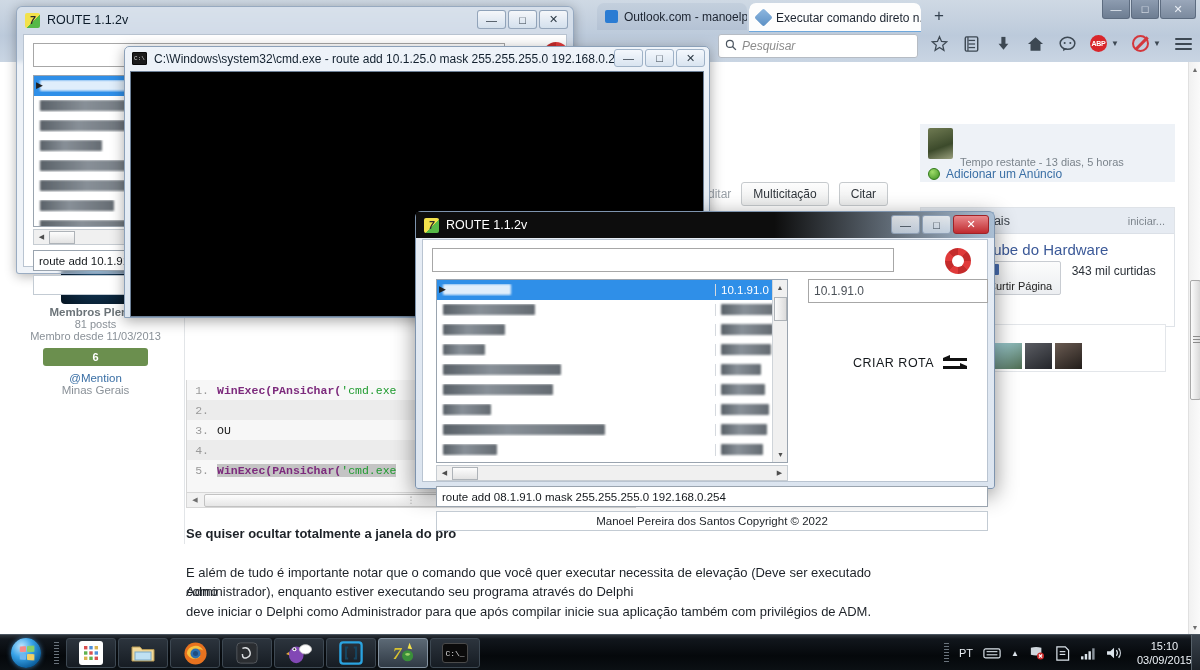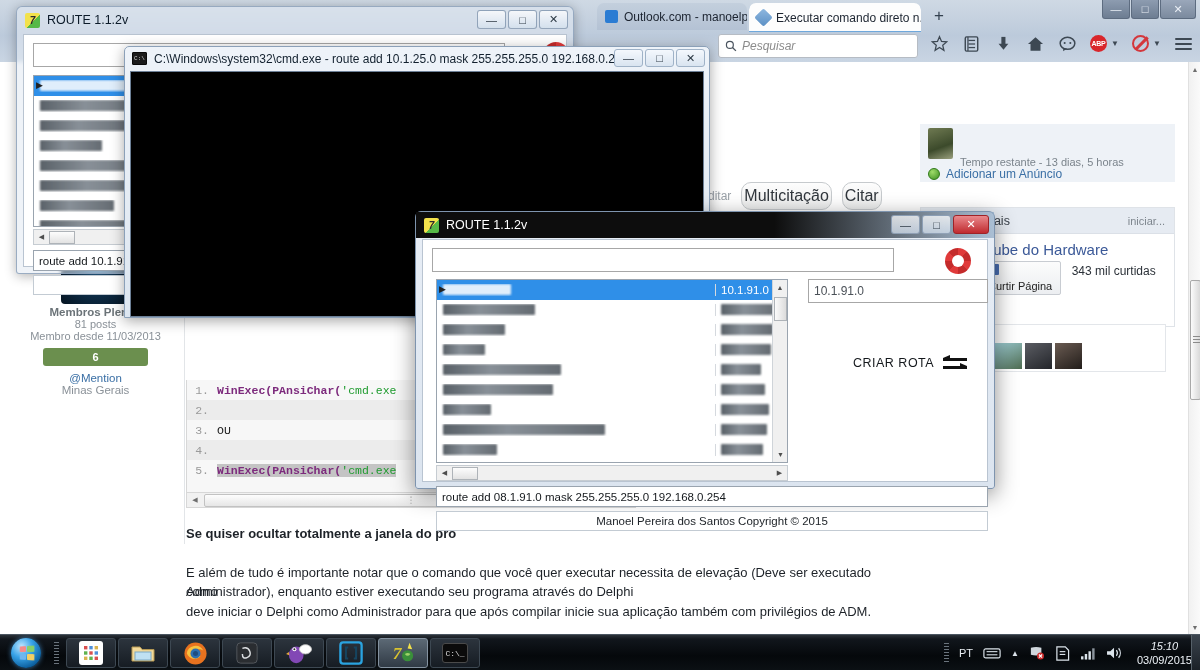--- a/index.html
+++ b/index.html
@@ -46,21 +46,21 @@
     font-size:11px; color:#e9eef5;
     background:linear-gradient(#8d9cb0,#6d7d92);
     border:1px solid #5d6c80; border-top:none; border-radius:0 0 3px 3px;
   }
   .win-btn.close { background:linear-gradient(#9aa7ba,#7b8a9e); width:36px; }
 
   .ff-navbar { position:absolute; left:0; top:30px; height:32px; width:1200px; display:flex; align-items:center; }
   .ff-searchbox {
     position:absolute; left:718px; top:4px; width:200px; height:24px;
     background:#fff; border:1px solid #b6bcc4; border-radius:3px;
-    display:flex; align-items:center; padding:4px 6px; gap:5px;
+    display:flex; padding:4px 6px; gap:5px;
   }
   .ff-searchbox .ph { font-size:12px; font-style:italic; color:#8c8c8c; }
   .ff-icons { position:absolute; left:930px; top:4px; display:flex; align-items:center; gap:13px; }
   .ff-ic { width:19px; height:19px; display:flex; align-items:center; justify-content:center; color:#3d4853; }
   .abp-badge {
     width:17px; height:17px; border-radius:50%; background:#d9262b; color:#fff;
     font-size:7px; font-weight:bold; display:flex; align-items:center; justify-content:center;
     letter-spacing:-.3px;
   }
   .noscript-badge {
@@ -109,22 +109,22 @@
   .mention { color:#3a6fa5; font-size:11.5px; }
   .location { color:#8a9198; font-size:11.5px; }
 
   
   .post-divider { position:absolute; left:184px; top:62px; width:1px; height:420px; background:#e2e5e8; }
   .post-actions {
     position:absolute; left:700px; top:120px; display:flex; align-items:center; gap:10px;
   }
   .act-link { font-size:12px; color:#9aa1a8; }
   .act-btn {
-    font-size:16px; color:#30363c; padding:4px 2px;
-    background:linear-gradient(#fdfdfd,#eceded); border:1px solid #c6cacd; border-radius:10px;
+    font-size:12px; color:#30363c; padding:4px 11px;
+    background:linear-gradient(#fdfdfd,#eceded); border:1px solid #c6cacd; border-radius:3px;
   }
   .post-footbar {
     position:absolute; left:186px; top:175px; width:680px; height:24px;
     background:#e8eaef; border-top:1px solid #dadde3;
   }
   .post-num { position:absolute; right:22px; top:4px; font-size:11.5px; color:#8f969d; }
   .share-ic { position:absolute; right:6px; top:4px; font-size:12px; color:#8f969d; }
 
   .codebox {
     position:absolute; left:186px; top:318px; width:450px; height:128px;
@@ -731,21 +731,21 @@
               <span class="head"></span>
             </span>
           <span class="arr right">
               <span class="bar"></span>
               <span class="head"></span>
             </span>
         </span>
       </div>
 
       <div class="cmdbar" style="left:13px;top:246px;width:552px;">route add 08.1.91.0 mask 255.255.255.0 192.168.0.254</div>
-      <div class="copyright" style="left:13px;top:271px;width:552px;">Manoel Pereira dos Santos  Copyright © 2015</div>
+      <div class="copyright" style="left:13px;top:271px;width:552px;">Manoel Pereira dos Santos  Copyright © 2022</div>
     </div>
   </div>
 
   <div id="taskbar">
     <div class="start-orb">
       <div class="orb">
         <div class="orb-flag">
           <i class="of1"></i>
             <i class="of2"></i>
             <i class="of3"></i>
@@ -854,19 +854,19 @@
           </svg>
       </span>
       <span class="tray-ic">
         <svg width="17" height="14" viewBox="0 0 18 15">
             <polygon points="1,5.5 4.5,5.5 8.5,2 8.5,13 4.5,9.5 1,9.5" fill="#dbe3ea"></polygon>
           <path d="M11 4.5 a5 5 0 0 1 0 6" fill="none" stroke="#dbe3ea" stroke-width="1.3"></path>
           <path d="M13.4 2.4 a8 8 0 0 1 0 10.2" fill="none" stroke="#dbe3ea" stroke-width="1.3"></path>
           </svg>
       </span>
       <span class="clock">
-        <span style="display:block;font-style:italic;">15:10</span>
+        <span style="display:block;">15:10</span>
         <span style="display:block;">03/09/2015</span>
       </span>
     </div>
     <div class="show-desktop"></div>
   </div>
 </div>
 
 </body></html>

